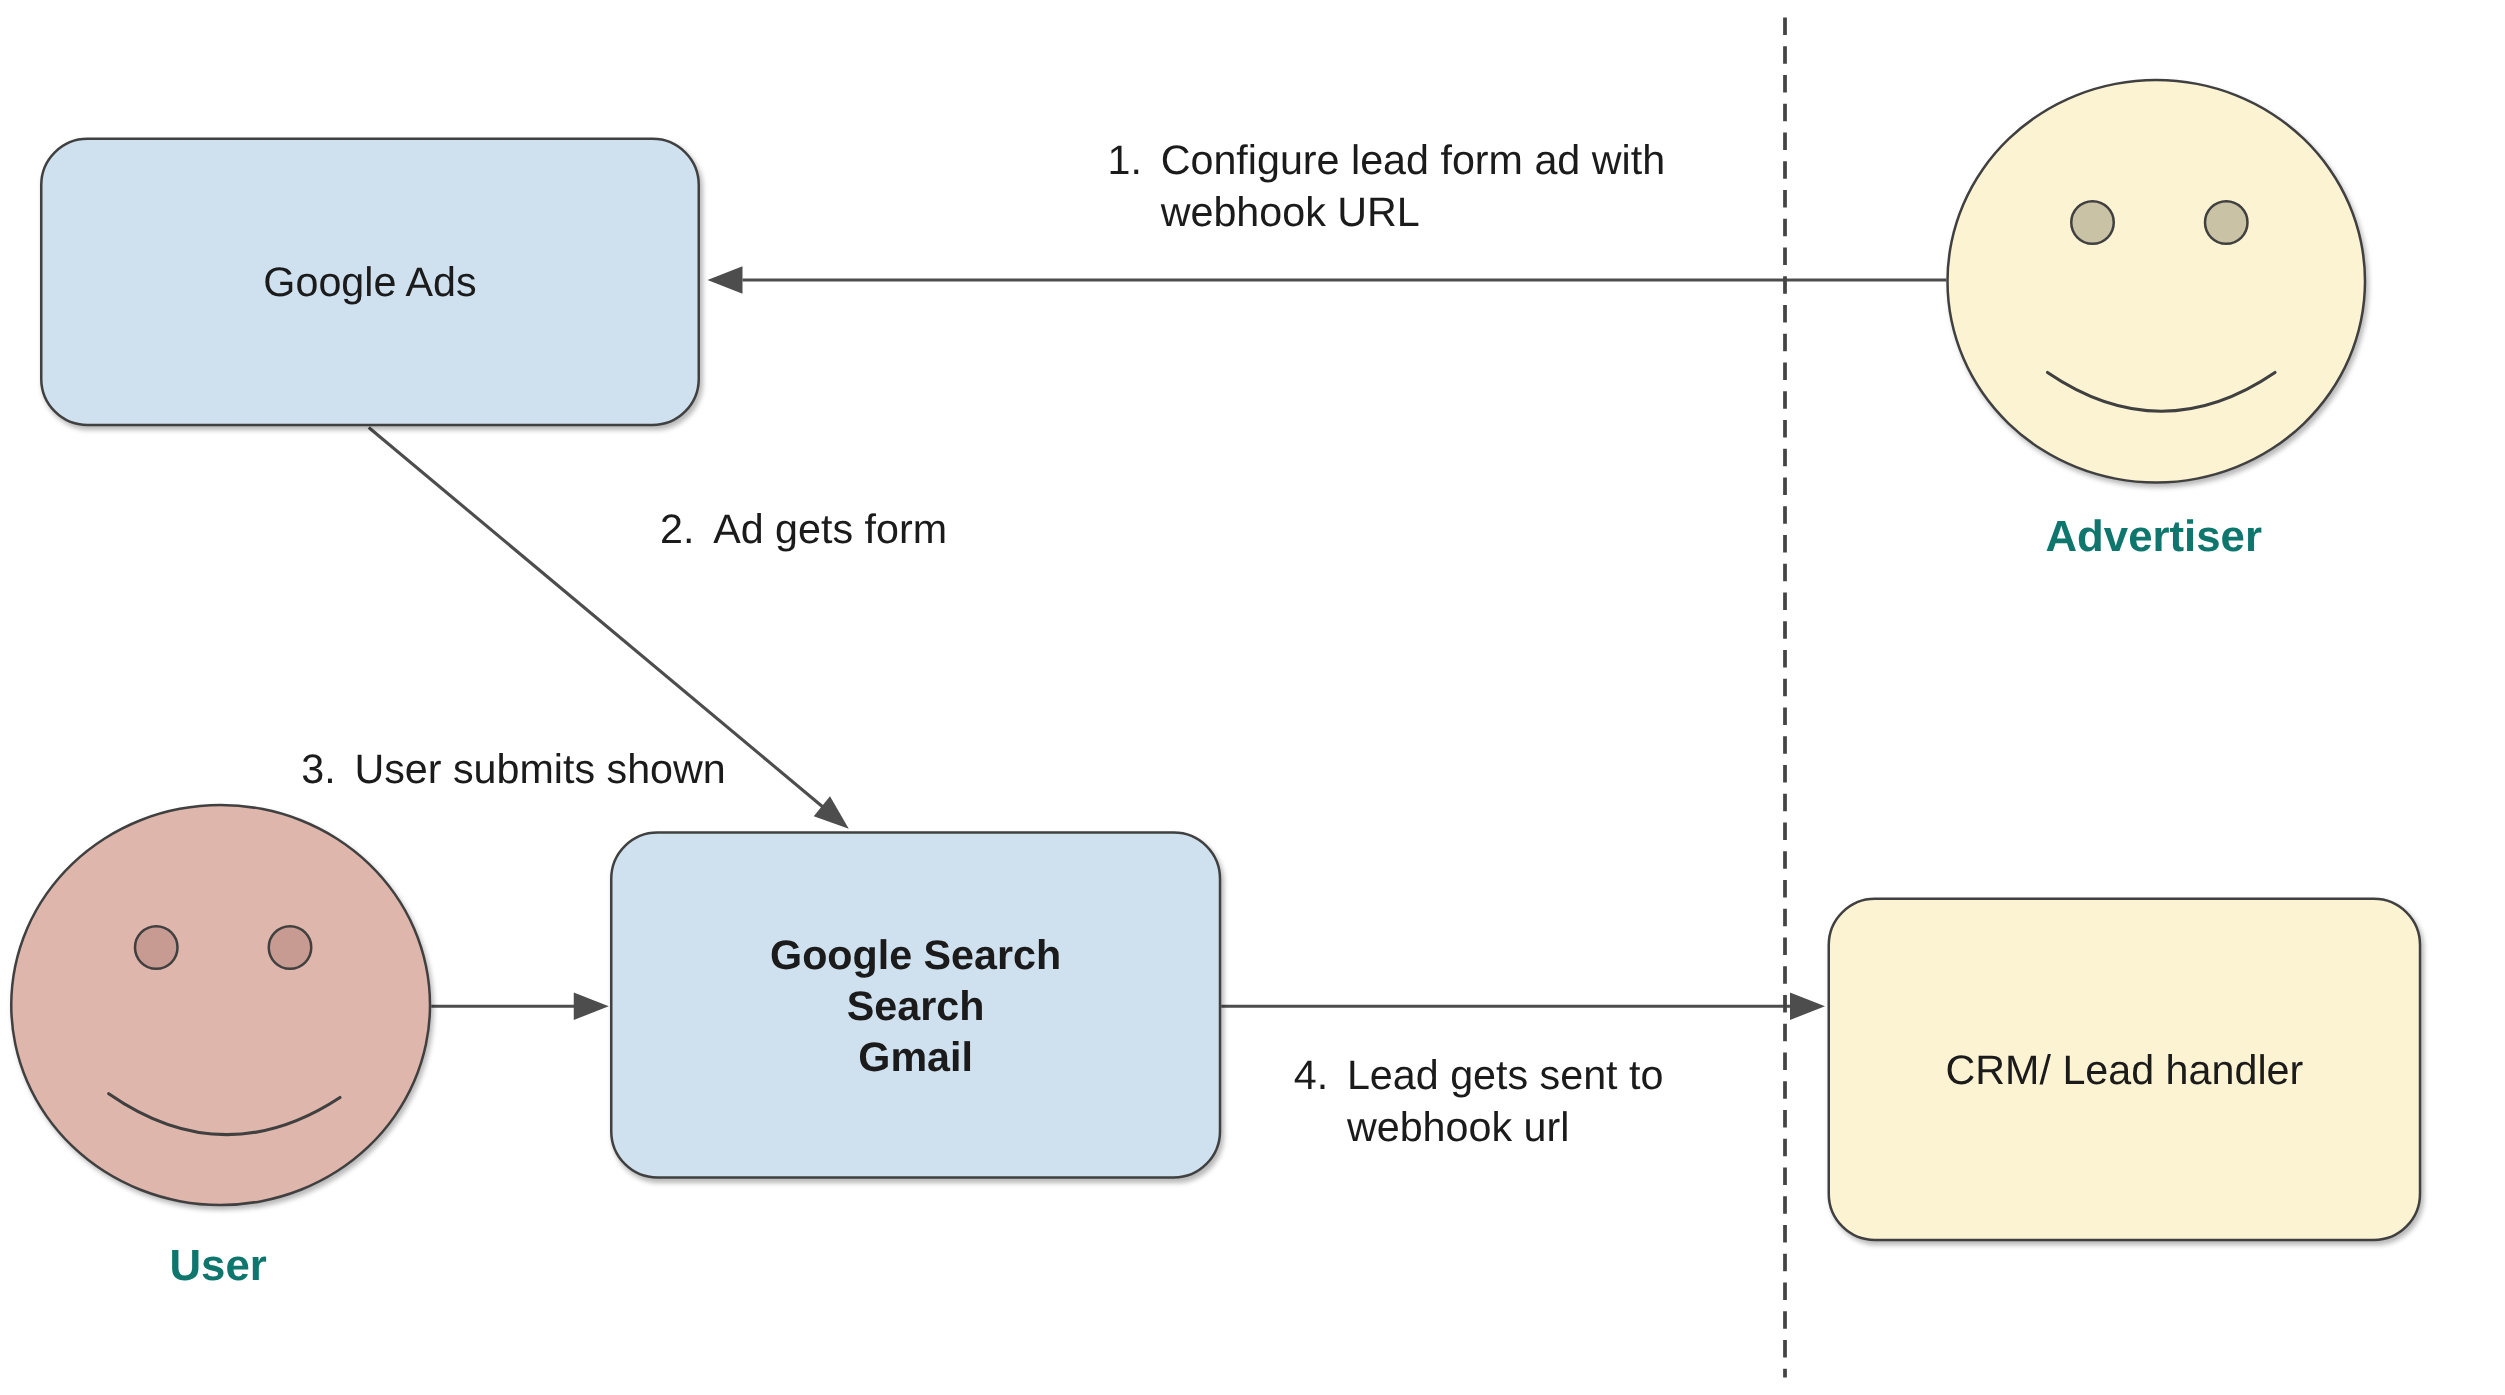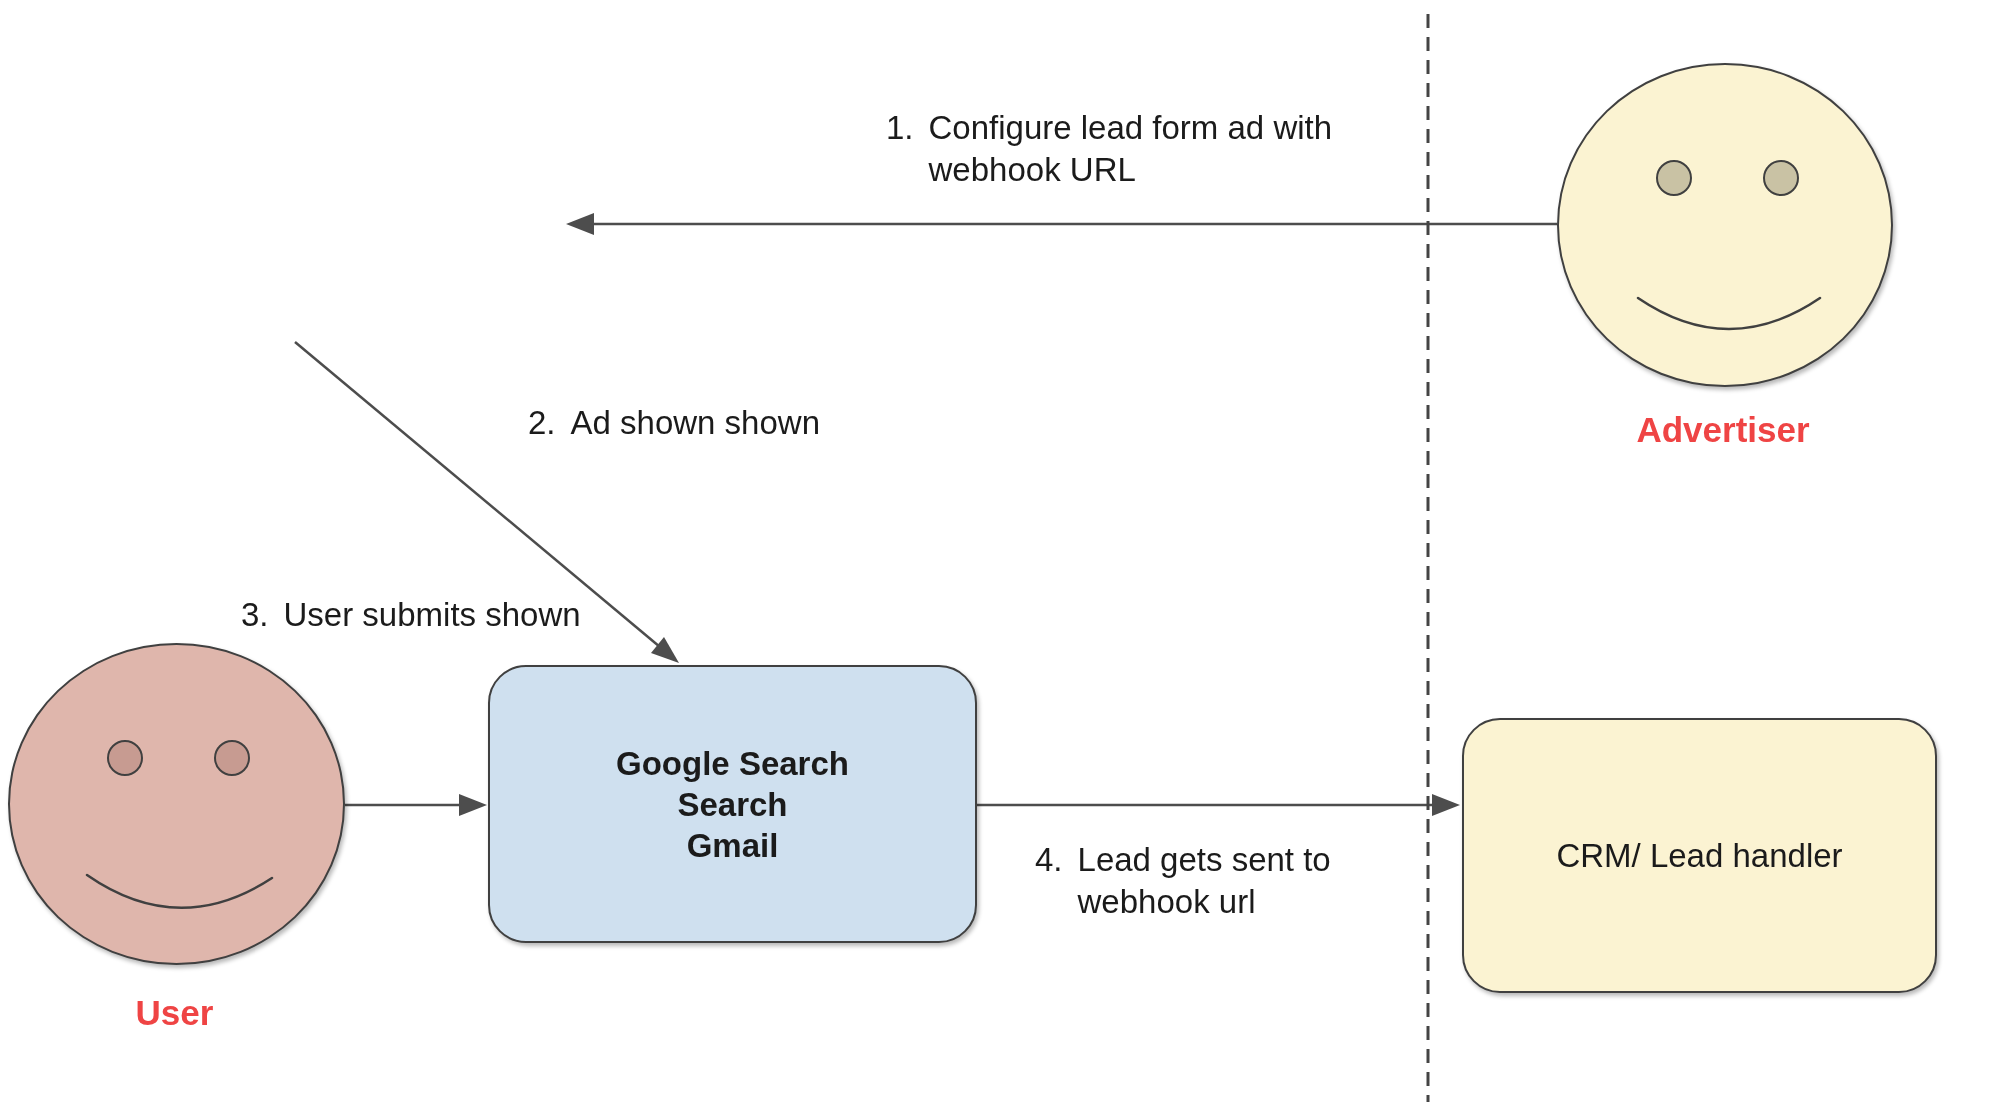--- a/index.html
+++ b/index.html
@@ -46,21 +46,21 @@
   }
   #face-advertiser .eye{background:#c9c2a4;}
   #face-user .eye{background:#c79b91;}
   .eye.left{left:97px;top:95px;}
   .eye.right{left:204px;top:95px;}
   .smile{position:absolute;left:0;top:0;width:100%;height:100%;}
   .smile path{stroke:#404040;stroke-width:2.5;fill:none;stroke-linecap:round;}
   
   .actor-label{
     position:absolute;z-index:3;
-    font-size:35px;font-weight:bold;text-align:center;color:#ef4444;
+    font-size:35px;font-weight:bold;text-align:center;color:#0f766e;
   }
   #label-advertiser{left:1557px;top:410px;width:332px;}
   #label-user{left:8px;top:993px;width:333px;}
   
   .step{
     position:absolute;z-index:3;
     display:flex;gap:15px;
     font-size:33px;line-height:42px;white-space:normal;
   }
   .step .num{flex:none;}
@@ -89,20 +89,23 @@
       <line class="ln" x1="345" y1="805" x2="461" y2="805"></line>
       <polygon class="hd" points="487,805 459,794 459,816"></polygon>
     </g>
     <g>
       <line class="ln" x1="977" y1="805" x2="1434" y2="805"></line>
       <polygon class="hd" points="1460,805 1432,794 1432,816"></polygon>
     </g>
     <line class="dash" x1="1428" y1="14" x2="1428" y2="1102"></line>
   </svg>
 
+  <div id="node-google-ads" class="node blue">
+    <div>Google Ads</div>
+  </div>
 
   <div id="node-surfaces" class="node blue">
     <div>Google Search</div>
     <div>Search</div>
     <div>Gmail</div>
   </div>
 
   <div id="node-crm" class="node yellow">
     <div>CRM/ Lead handler</div>
   </div>
@@ -124,21 +127,21 @@
     </svg>
   </div>
   <div id="label-user" class="actor-label">User</div>
 
   <div id="step-1" class="step">
     <span class="num">1.</span>
     <span class="txt">Configure lead form ad with webhook URL</span>
   </div>
   <div id="step-2" class="step">
     <span class="num">2.</span>
-    <span class="txt">Ad shown shown</span>
+    <span class="txt">Ad gets form</span>
   </div>
   <div id="step-3" class="step">
     <span class="num">3.</span>
     <span class="txt">User submits shown</span>
   </div>
   <div id="step-4" class="step">
     <span class="num">4.</span>
     <span class="txt">Lead gets sent to webhook url</span>
   </div>
 

